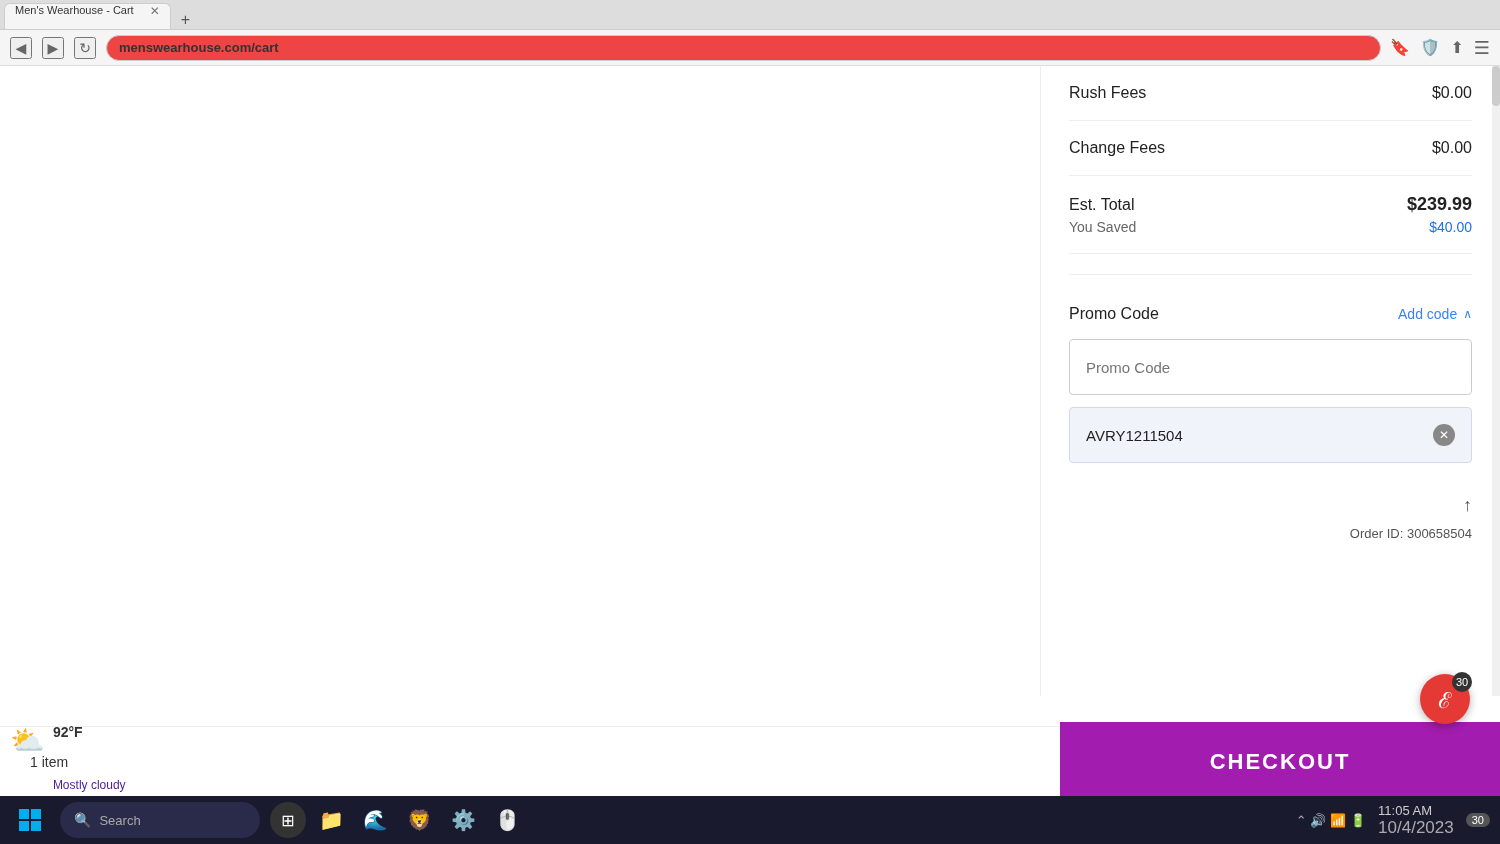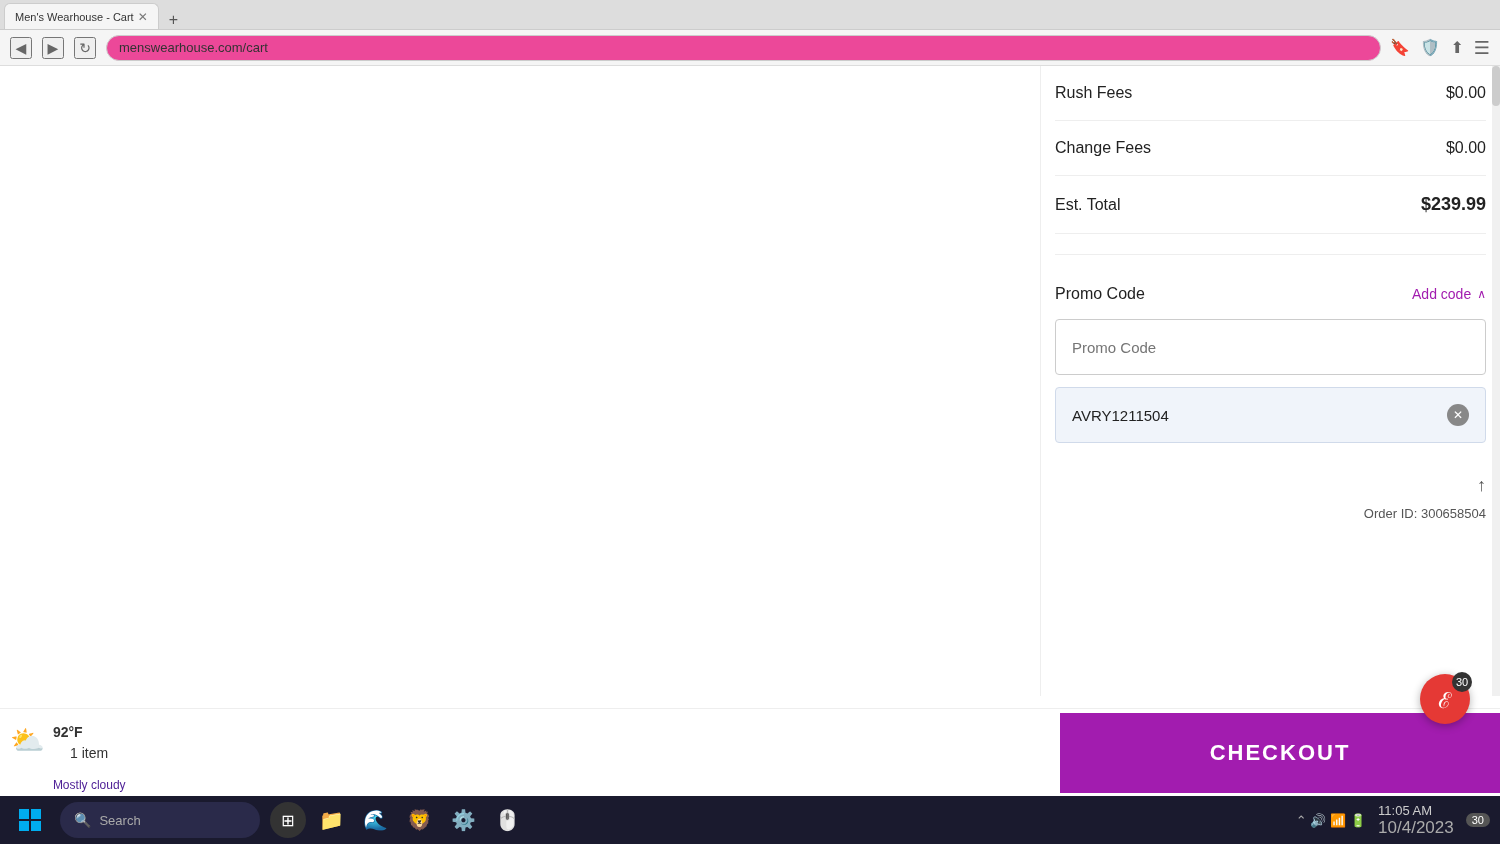--- a/index.html
+++ b/index.html
@@ -13,24 +13,25 @@
       gap: 10px;
       border-bottom: 1px solid #ddd;
     }
     .url-bar {
       flex: 1;
       height: 26px;
       border: 1px solid #ccc;
       border-radius: 13px;
       padding: 0 12px;
       font-size: 13px;
-      background: #ec4899;
+      background: #ef4444;
       display: flex;
       align-items: center;
       color: #333;
+      font-weight: bold;
     }
     .nav-btn {
       width: 22px;
       height: 22px;
       display: flex;
       align-items: center;
       justify-content: center;
       color: #666;
       font-size: 14px;
       cursor: pointer;
@@ -40,21 +41,21 @@
     .left-area {
       flex: 1;
       background: #fff;
     }
 
     
     .cart-sidebar {
       width: 460px;
       background: #fff;
       border-left: 1px solid #eee;
-      padding: 0 14px;
+      padding: 0 28px;
       overflow-y: auto;
     }
 
     .fee-row {
       display: flex;
       justify-content: space-between;
       align-items: flex-start;
       padding: 18px 0;
       border-bottom: 1px solid #eee;
     }
@@ -119,21 +120,21 @@
       margin-bottom: 16px;
     }
     .promo-title {
       font-size: 16px;
       color: #222;
     }
     .promo-add {
       display: flex;
       align-items: center;
       gap: 6px;
-      color: #a21caf;
+      color: #3b82f6;
       font-size: 14px;
       cursor: pointer;
     }
     .chevron-up {
       font-size: 12px;
     }
 
     .promo-input {
       width: 100%;
       height: 56px;
@@ -180,26 +181,25 @@
       color: #555;
       margin-top: 10px;
     }
 
     
     .bottom-bar {
       position: absolute;
       bottom: 48px;
       left: 0;
       right: 0;
-      height: 88px;
+      height: 70px;
       background: #fff;
       border-top: 1px solid #eee;
       display: flex;
       align-items: center;
-      padding-left: 40px;
     }
     .cart-summary {
       flex: 1;
       padding: 0 30px;
     }
     .cart-summary-item {
       font-size: 14px;
       color: #333;
     }
     .cart-summary-total {
@@ -349,21 +349,21 @@
       width: 8px;
       height: 40px;
       background: #ccc;
       border-radius: 4px;
     }
   </style>
 </head>
 <body>
 
 <div style="background:#ddd; height:30px; display:flex; align-items:flex-end; padding:0 4px; gap:2px; border-bottom:1px solid #ccc;">
-  <div style="background:#f5f5f5; height:26px; padding:0 10px; border-radius:6px 6px 0 0; font-size:11px; display:flex; align-items:center; gap:4px; border:1px solid #ccc; border-bottom:none;">
+  <div style="background:#f5f5f5; height:26px; padding:0 10px; border-radius:6px 6px 0 0; font-size:11px; display:flex; align-items:flex-start; gap:16px; border:1px solid #ccc; border-bottom:none;">
     <span style="color:#333;">Men's Wearhouse - Cart</span>
     <span style="color:#777; font-size:12px; cursor:pointer;">✕</span>
   </div>
   <div style="margin-left:4px; display:flex; align-items:center;">
     <span style="font-size:16px; color:#555; cursor:pointer; padding:0 4px;">+</span>
   </div>
 </div>
 
 <div class="browser-toolbar">
   <button class="nav-btn">◀</button>
@@ -395,20 +395,24 @@
 
     <div class="fee-row">
       <span class="fee-label">Change Fees</span>
       <span class="fee-value">$0.00</span>
     </div>
 
     <div class="total-section">
       <div class="total-row">
         <span class="total-label">Est. Total</span>
         <span class="total-value">$239.99</span>
+      </div>
+      <div class="saved-row">
+        <span class="saved-label">You Saved</span>
+        <span class="saved-value">$40.00</span>
       </div>
     </div>
 
     <div class="divider"></div>
 
     <div class="promo-section">
       <div class="promo-header">
         <span class="promo-title">Promo Code</span>
         <div class="promo-add">
           <span>Add code</span>

